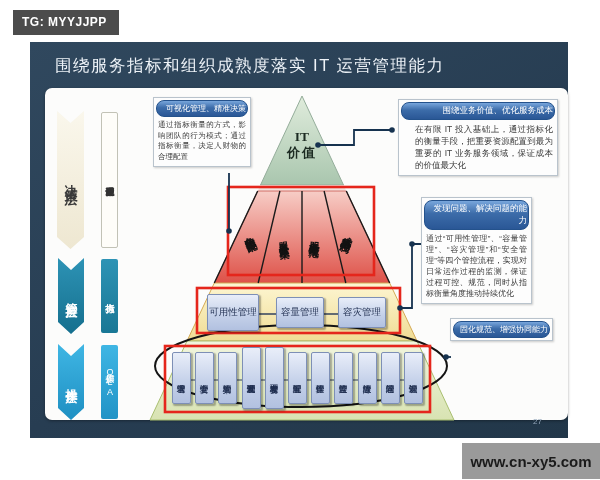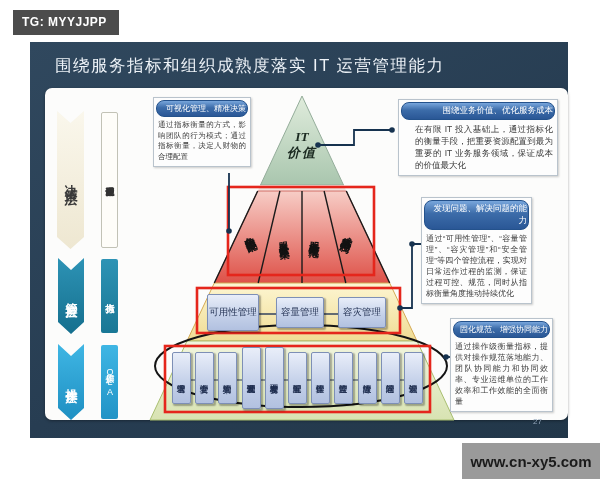--- a/index.html
+++ b/index.html
@@ -35,21 +35,21 @@
   .mbar{display:flex;align-items:center;justify-content:center;border-radius:2px;box-sizing:border-box;}
   .mbar1{left:101px;top:112px;width:17px;height:136px;background:#fefdf9;border:1px solid #c2c2b6;
     color:#333;font-size:9px;}
   .mbar2{left:101px;top:259px;width:17px;height:74px;background:linear-gradient(180deg,#2d93b5,#197795);
     color:#fff;font-size:9.5px;}
   .mbar3{left:101px;top:345px;width:17px;height:74px;background:linear-gradient(180deg,#3fb6e4,#2193c6);
     color:#fff;font-size:9px;}
   .vtext{writing-mode:vertical-rl;text-orientation:upright;}
 
   
-  .apex{left:282px;top:129px;width:40px;text-align:center;color:#1c2b22;line-height:16px;font-style:italic;}
+  .apex{left:282px;top:129px;width:40px;text-align:center;color:#1c2b22;line-height:16px;}
   .apex .it{font-family:"Liberation Serif","DejaVu Serif",serif;font-weight:bold;font-size:13.5px;}
   .apex .val{font-weight:bold;font-size:13px;letter-spacing:2px;}
 
   
   .scol{display:flex;align-items:center;justify-content:center;color:#131313;font-weight:bold;font-size:10.5px;}
   .scol .vtext{letter-spacing:1px;}
 
   
   .pbox{display:flex;align-items:center;justify-content:center;border:1px solid #7d8fb6;border-radius:2px;
     background:linear-gradient(180deg,#e9eef9 0%,#c6d2ea 55%,#b2c1e0 100%);
@@ -227,18 +227,17 @@
   <div class="abs callout co2">
     <div class="co-head">围绕业务价值、优化服务成本</div>
     <div class="co-body">在有限 IT 投入基础上，通过指标化的衡量手段，把重要资源配置到最为重要的 IT 业务服务领域，保证成本的价值最大化</div>
   </div>
   <div class="abs callout co3">
     <div class="co-head">发现问题、解决问题的能力</div>
     <div class="co-body">通过“可用性管理”、“容量管理”、“容灾管理”和“安全管理”等四个管控流程，实现对日常运作过程的监测，保证过程可控、规范，同时从指标衡量角度推动持续优化</div>
   </div>
   <div class="abs callout co4">
     <div class="co-head">固化规范、增强协同能力</div>
-    <div class="co-body">通过操作级衡量指标，提供对操作规范落地能力、团队协同能力和协同效率、专业运维单位的工作效率和工作效能的全面衡量</div>
   </div>
 
   <div class="abs watermark">www.cn-xy5.com</div>
 
 </div>
 
 </body></html>

